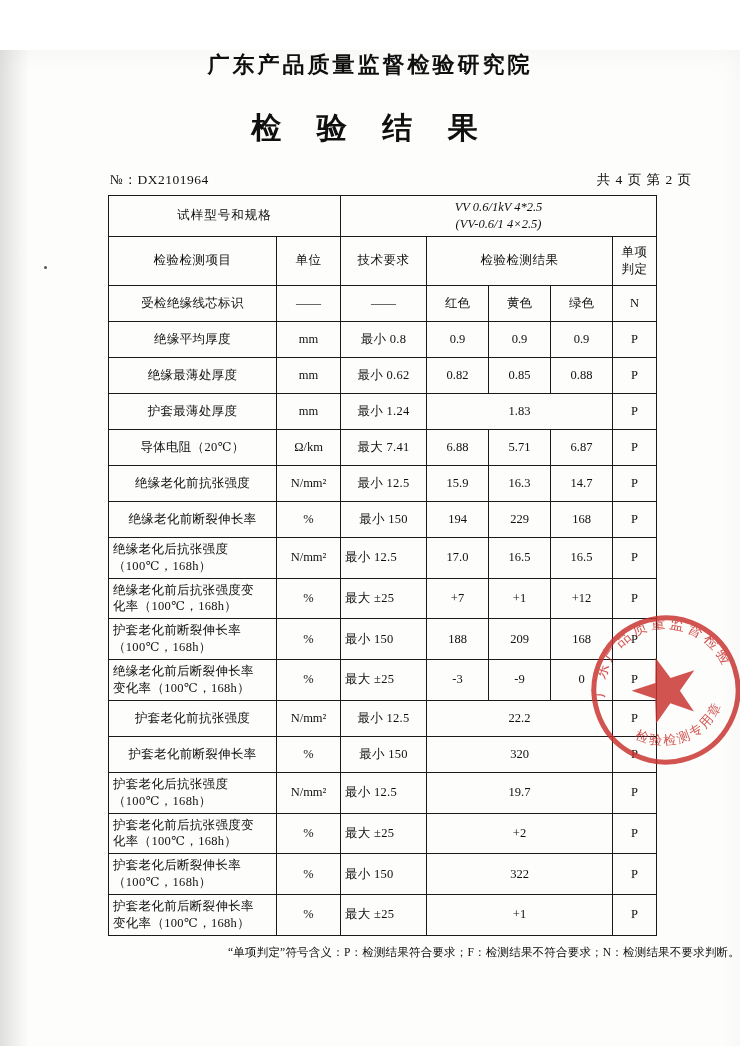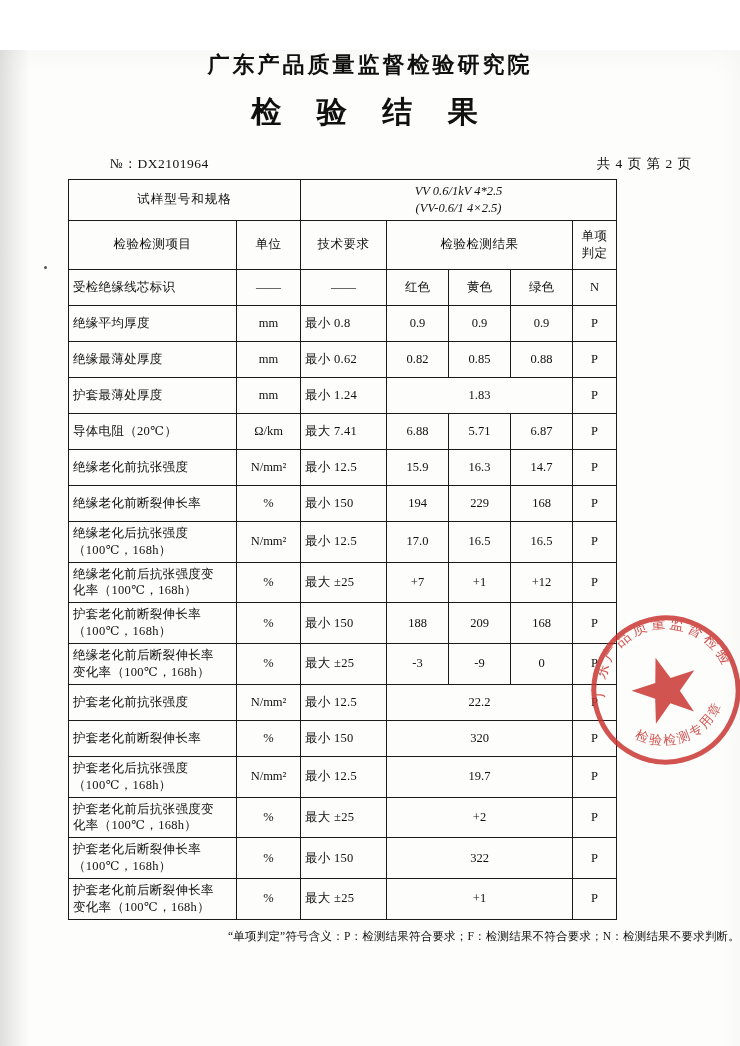--- a/index.html
+++ b/index.html
@@ -39,41 +39,41 @@
     margin-top: 50px;
     font-size: 22px;
     letter-spacing: 3px;
   }
   .hdr2 {
     margin-top: 12px;
     font-size: 22px;
     letter-spacing: 2px;
   }
   .hdr3 {
-    margin-top: 12px;
+    margin-top: 28px;
     font-size: 30px;
     letter-spacing: 14px;
     padding-left: 3px;
     font-family: Liberation Serif, serif;
   }
   .meta-row {
     margin: 22px 48px 6px 110px;
     display: flex;
     justify-content: space-between;
     font-size: 13.5px;
   }
   .meta-left {
     letter-spacing: 0.5px;
   }
   .meta-right {
     letter-spacing: 1px;
   }
   table.report {
     border-collapse: collapse;
-    margin-left: 68px;
+    margin-left: 108px;
     width: 548px;
     table-layout: fixed;
     font-size: 12.5px;
   }
   table.report td {
     border: 1px solid #1a1a1a;
     padding: 3px 4px;
     vertical-align: middle;
     line-height: 1.35;
   }
@@ -104,21 +104,21 @@
     line-height: 1.5;
     padding: 4px 0;
     font-size: 12.5px;
     font-style: italic;
   }
   .colhead td {
     text-align: center;
     height: 42px;
     letter-spacing: 0.5px;
   }
-  .row-1line td { height: 29px; }
+  .row-1line td { height: 29px; text-align: center; }
   .row-2line td { height: 33px; }
   .footnote {
     margin: 9px 0 0 112px;
     font-size: 11.5px;
     letter-spacing: 0.2px;
     text-align: right;
   }
   
   .stamp {
     position: absolute;

